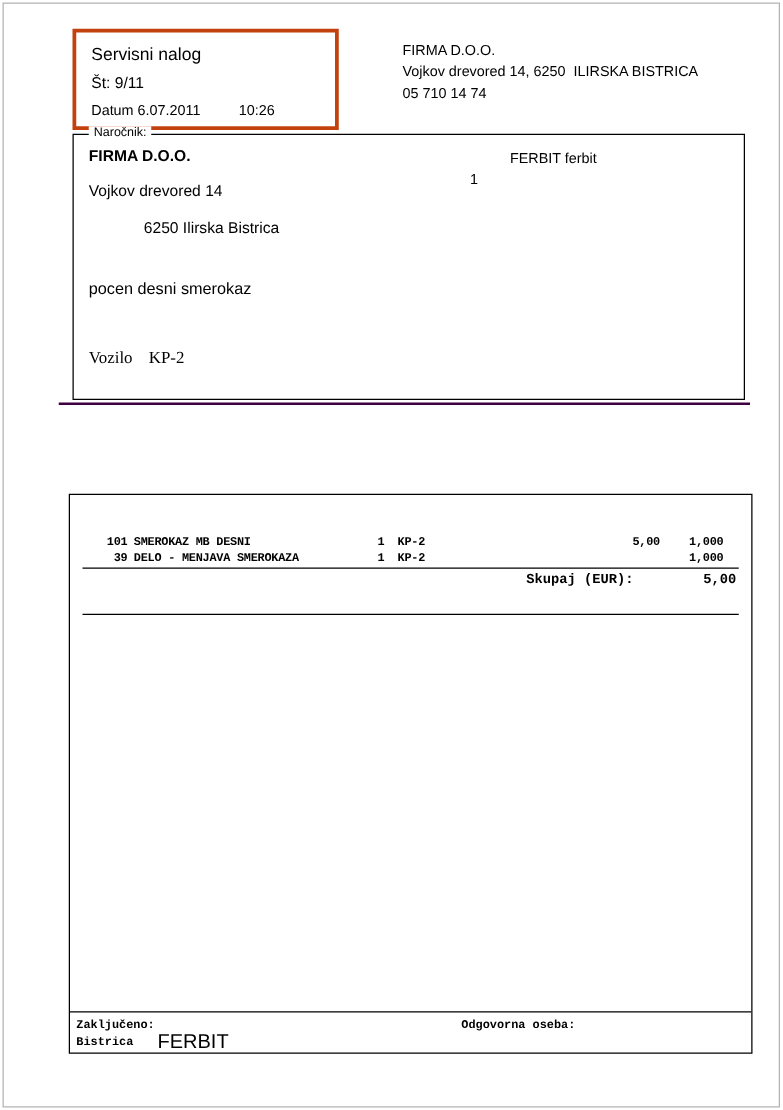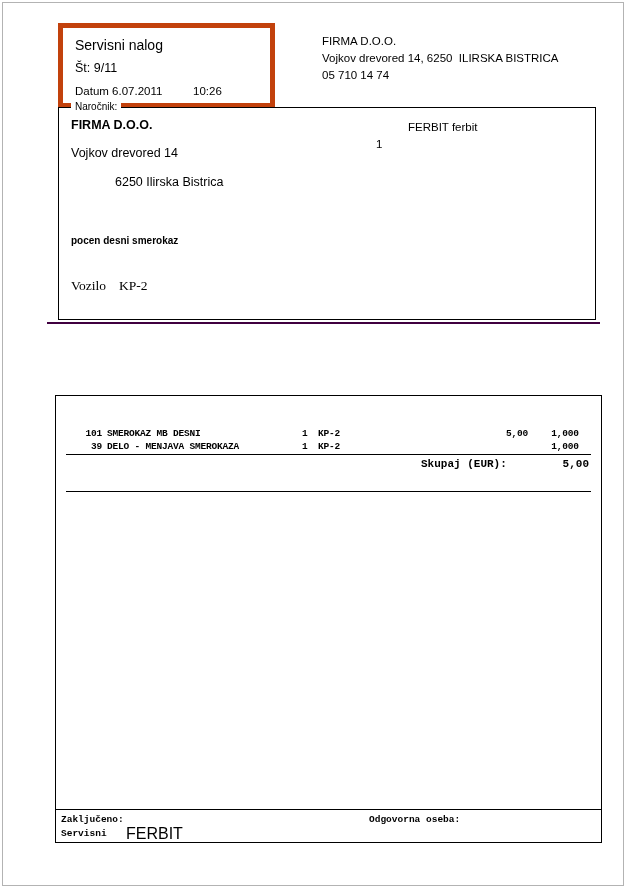--- a/index.html
+++ b/index.html
@@ -5,38 +5,38 @@
   html,body { margin:0; padding:0; background:#fff; }
   .page {
     position:relative; width:626px; height:888px; background:#ffffff;
     font-family:"Liberation Sans", sans-serif; color:#000; overflow:hidden;
   }
   .page-border { position:absolute; inset:2px; border:1px solid var(--page_border,#b3b3b3); }
   .abs { position:absolute; }
   .pre { white-space:pre; }
 
   
-  .order-box { left:58px; top:23px; width:207px; height:75px; border:5px solid #c2410c; background:#fff; }
+  .order-box { left:58px; top:23px; width:207px; height:75px; border:3px solid #c2410c; background:#fff; }
   .order-title { left:12px; top:9px; font-size:14px; }
   .order-number { left:12px; top:33px; font-size:12.5px; }
   .order-date { left:12px; top:57px; font-size:11.5px; }
   .order-time { left:130px; top:57px; font-size:11.5px; }
 
   
   .company-block { left:322px; top:33px; font-size:11.5px; line-height:17px; }
 
   
   .customer-box { left:58px; top:107px; width:536px; height:211px; border:1px solid #000; }
   .customer-legend { left:12px; top:-7px; background:#fff; padding:0 4px; font-size:10px; }
   .customer-name { left:12px; top:10px; font-size:12.5px; font-weight:bold; }
   .customer-street { left:12px; top:38px; font-size:12.5px; }
   .customer-city { left:12px; top:67px; font-size:12.5px;margin-left:44px; }
   .customer-contact { left:317px; top:13px; font-size:11.5px;padding-left:32px; }
   .customer-contact-no { left:317px; top:30px; font-size:11.5px; }
-  .customer-note { left:12px; top:127px; font-size:10px; font-weight:bold; }
+  .customer-note { left:12px; top:115px; font-size:13px; font-weight:normal; }
   .vehicle-row { left:12px; top:170px; font-family:"Liberation Serif", serif; font-size:13.5px; }
   .vehicle-label { display:inline-block; width:48px; }
 
   .accent-line { left:47px; top:322px; width:553px; height:2px; background:var(--accent_line,#400040); }
 
   
   .items-box { left:55px; top:395px; width:545px; height:446px; border:1px solid #000; }
   .items-header { position:absolute; left:1px; right:1px; top:7px; height:19px;
     background:var(--header_bg,#c0c0c0); border:1px solid #000; font-size:9px; font-weight:bold; }
   .items-header span { position:absolute; top:5px; }
@@ -128,16 +128,16 @@
     <div class="total-row total-0">
       <span class="t-label">Skupaj (EUR):</span>
       <span class="t-value">5,00</span>
     </div>
 
     <div class="hr hr-mid"></div>
     <div class="hr hr-footer"></div>
 
     <div class="abs f-closed">Zaključeno:</div>
     <div class="abs f-responsible">Odgovorna oseba:</div>
-    <div class="abs f-executor-label">Servisni</div>
+    <div class="abs f-executor-label">Bistrica</div>
     <div class="abs f-executor-value">FERBIT</div>
   </div>
 </div>
 
 </body></html>

